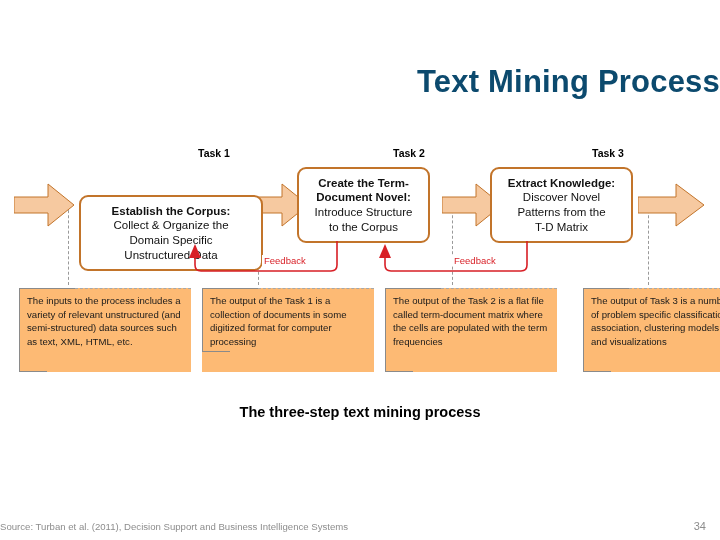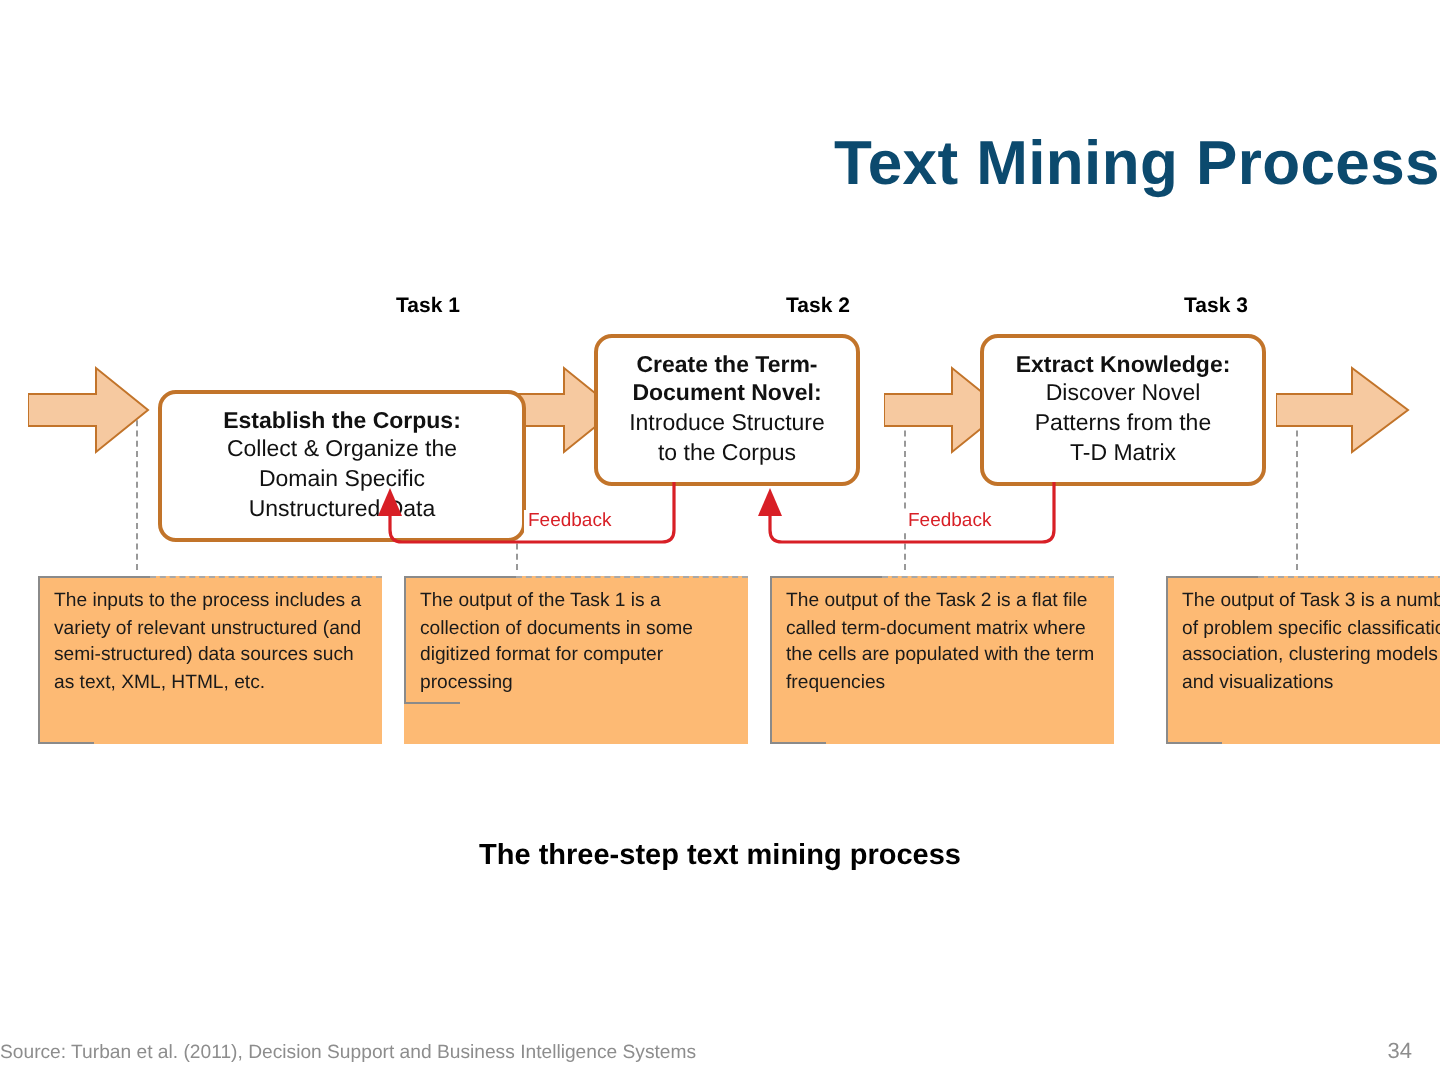--- a/index.html
+++ b/index.html
@@ -152,21 +152,20 @@
   
   #caption {
     position: absolute;
     left: 0;
     top: 404px;
     width: 720px;
     text-align: center;
     font-size: 14.5px;
     font-weight: bold;
     color: #000000;
-    margin-top: 16px;
   }
 
   
   #footer-source {
     position: absolute;
     left: 0;
     top: 521px;
     width: 720px;
     font-size: 9.6px;
     color: #8d8d8d;

